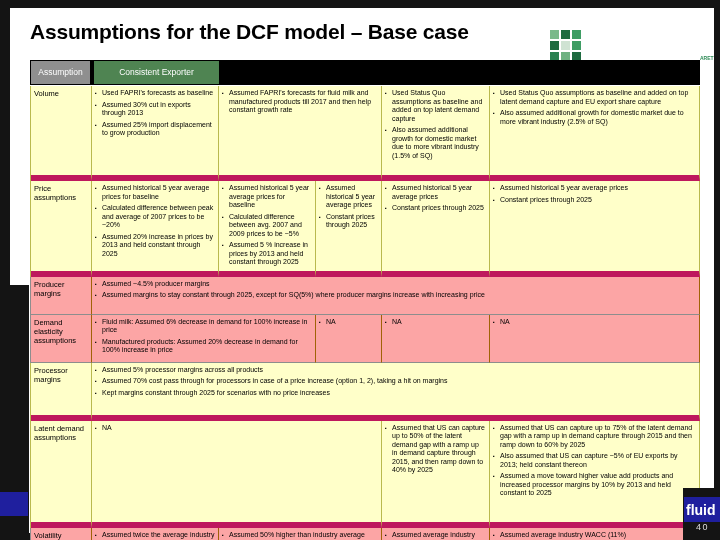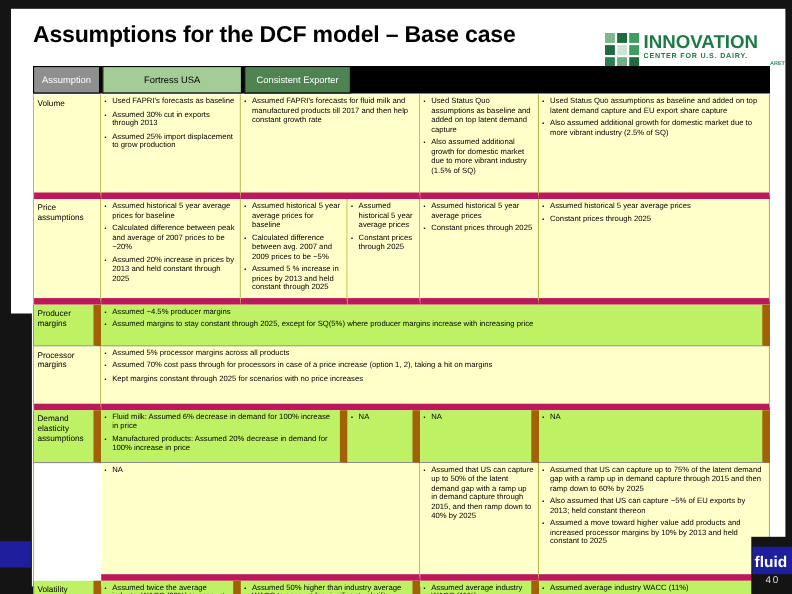--- a/index.html
+++ b/index.html
@@ -26,21 +26,21 @@
   .h0{background:#8f8f8f;color:#fff;}
   .h1{background:#a3cc96;color:#000;}
   .h2,.h3{background:#2fa175;color:#fff;font-size:7.5px;}
   .h4{background:#4f8452;color:#fff;}
   .h5{background:#2c5936;color:#fff;}
   .body-rows{margin-top:1px;}
   .brow{display:grid;grid-template-columns:61px 127px 97px 66px 108px 1fr;border-left:1px solid #b9b94e;}
   .brow.gray{border-left-color:#8d8d8d;}
   .cellx{padding:3px 3px 1px 3px;}
   .yellow .cellx{background:#ffffc9;border-right:1px solid #b9b94e;border-bottom:6px solid #be185d;}
-  .gray .cellx{background:#bef264;border-right:7px solid #a16207;border-bottom:1px solid #8d8d8d;}
+  .gray .cellx{background:#fca5a5;border-right:1px solid #a16207;border-bottom:1px solid #8d8d8d;}
   .lbl{font-size:7.5px;color:#000;line-height:9px;}
   .bi{display:flex;gap:2px;margin:0 0 3px 0;font-size:7px;line-height:8.5px;color:#000;}
   .bq{flex:0 0 5px;font-size:5px;line-height:8.5px;}
   .sp2{grid-column:2 / span 2;} .sp3{grid-column:3 / span 2;}
   .sp23{grid-column:2 / span 3;} .sp25{grid-column:2 / span 5;}
   .rv{min-height:95px;} .rp{min-height:69px;} .rpr{min-height:38px;} .rpc{min-height:58px;}
   .rd{min-height:48px;} .rl{min-height:107px;} .rvo{min-height:29px;}
   
   .navy-left{position:absolute;left:0;top:492px;width:28px;height:24px;background:#1f1f9e;z-index:4;}
   .navy-right{position:absolute;left:684px;top:497px;width:36px;height:25px;background:#1f1f9e;z-index:4;
@@ -61,31 +61,26 @@
       <span style="background:#7ab98a"></span>
       <span style="background:#1e6b40"></span>
       <span style="background:#3f9d64"></span>
       <span style="background:#1e6b40"></span>
       <span style="background:#cfe3d3"></span>
       <span style="background:#3f9d64"></span>
       <span style="background:#2a8050"></span>
       <span style="background:#6fb182"></span>
       <span style="background:#1e6b40"></span>
     </div>
-    <div>
-      <div class="logo-l1">INNOVATION</div>
-      <div class="logo-l2">CENTER FOR U.S. DAIRY.</div>
-    </div>
   </div>
   <div class="watermark">ARET</div>
 
   <div class="tbl">
     <div class="hrow">
       <div class="hcell h0">Assumption</div>
-      <div class="hcell h1">Fortress USA</div>
       <div class="hcell h4">Consistent Exporter</div>
     </div>
 
     <div class="body-rows">
 
       <div class="brow yellow rv">
         <div class="cellx lbl">Volume</div>
         <div class="cellx">
             <div class="bi">
               <span class="bq">▪</span>
@@ -197,71 +192,72 @@
               <span class="bq">▪</span>
               <span class="bt">Assumed ~4.5% producer margins</span>
             </div>
             <div class="bi">
               <span class="bq">▪</span>
               <span class="bt">Assumed margins to stay constant through 2025, except for SQ(5%) where producer margins increase with increasing price</span>
             </div>
           </div>
       </div>
 
+      <div class="brow gray rd">
+        <div class="cellx lbl">Demand elasticity assumptions</div>
+        <div class="cellx sp2">
+            <div class="bi">
+              <span class="bq">▪</span>
+              <span class="bt">Fluid milk: Assumed 6% decrease in demand for 100% increase in price</span>
+            </div>
+            <div class="bi">
+              <span class="bq">▪</span>
+              <span class="bt">Manufactured products: Assumed 20% decrease in demand for 100% increase in price</span>
+            </div>
+          </div>
+        <div class="cellx">
+            <div class="bi">
+              <span class="bq">▪</span>
+              <span class="bt">NA</span>
+            </div>
+          </div>
+        <div class="cellx">
+            <div class="bi">
+              <span class="bq">▪</span>
+              <span class="bt">NA</span>
+            </div>
+          </div>
+        <div class="cellx">
+            <div class="bi">
+              <span class="bq">▪</span>
+              <span class="bt">NA</span>
+            </div>
+          </div>
+      </div>
+
       <div class="brow yellow rpc">
         <div class="cellx lbl">Processor margins</div>
         <div class="cellx sp25">
             <div class="bi">
               <span class="bq">▪</span>
               <span class="bt">Assumed 5% processor margins across all products</span>
             </div>
             <div class="bi">
               <span class="bq">▪</span>
               <span class="bt">Assumed 70% cost pass through for processors in case of a price increase (option 1, 2), taking a hit on margins</span>
             </div>
             <div class="bi">
               <span class="bq">▪</span>
               <span class="bt">Kept margins constant through 2025 for scenarios with no price increases</span>
             </div>
           </div>
       </div>
 
-      <div class="brow gray rd">
-        <div class="cellx lbl">Demand elasticity assumptions</div>
-        <div class="cellx sp2">
-            <div class="bi">
-              <span class="bq">▪</span>
-              <span class="bt">Fluid milk: Assumed 6% decrease in demand for 100% increase in price</span>
-            </div>
-            <div class="bi">
-              <span class="bq">▪</span>
-              <span class="bt">Manufactured products: Assumed 20% decrease in demand for 100% increase in price</span>
-            </div>
-          </div>
-        <div class="cellx">
-            <div class="bi">
-              <span class="bq">▪</span>
-              <span class="bt">NA</span>
-            </div>
-          </div>
-        <div class="cellx">
-            <div class="bi">
-              <span class="bq">▪</span>
-              <span class="bt">NA</span>
-            </div>
-          </div>
-        <div class="cellx">
-            <div class="bi">
-              <span class="bq">▪</span>
-              <span class="bt">NA</span>
-            </div>
-          </div>
-      </div>
-
       <div class="brow yellow rl">
+        <div class="cellx lbl">Latent demand assumptions</div>
         <div class="cellx sp23">
             <div class="bi">
               <span class="bq">▪</span>
               <span class="bt">NA</span>
             </div>
           </div>
         <div class="cellx">
             <div class="bi">
               <span class="bq">▪</span>
               <span class="bt">Assumed that US can capture up to 50% of the latent demand gap with a ramp up in demand capture through 2015, and then ramp down to 40% by 2025</span>

